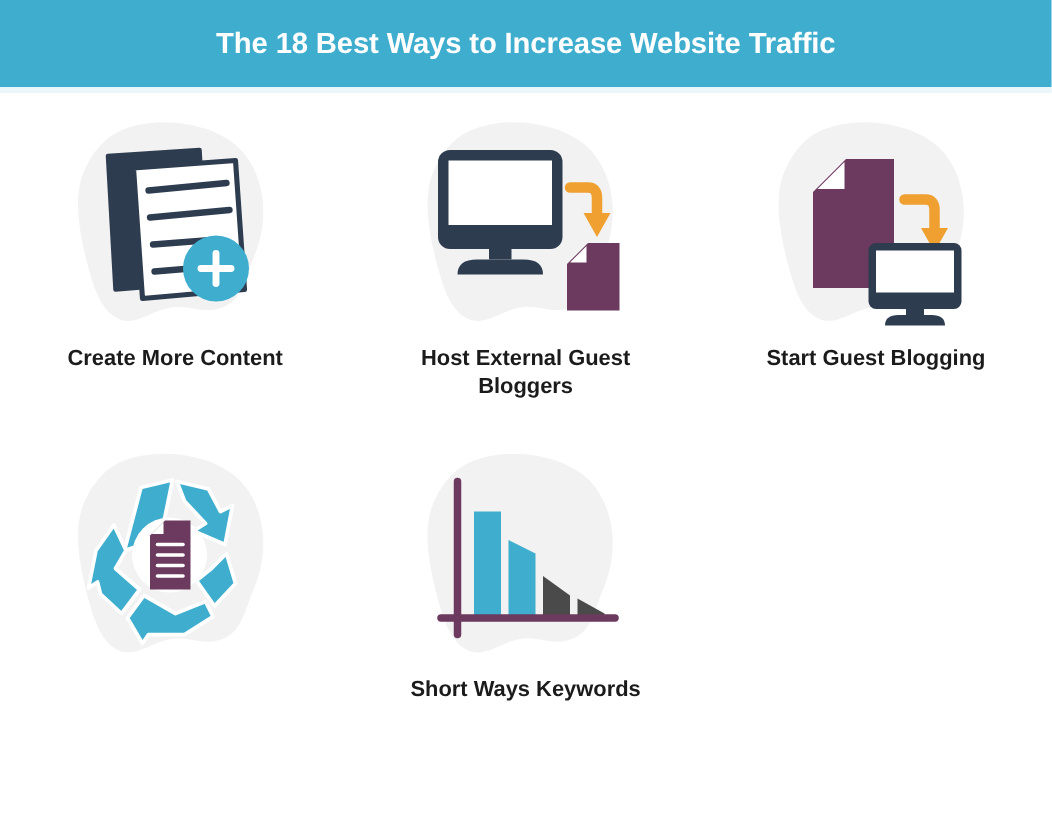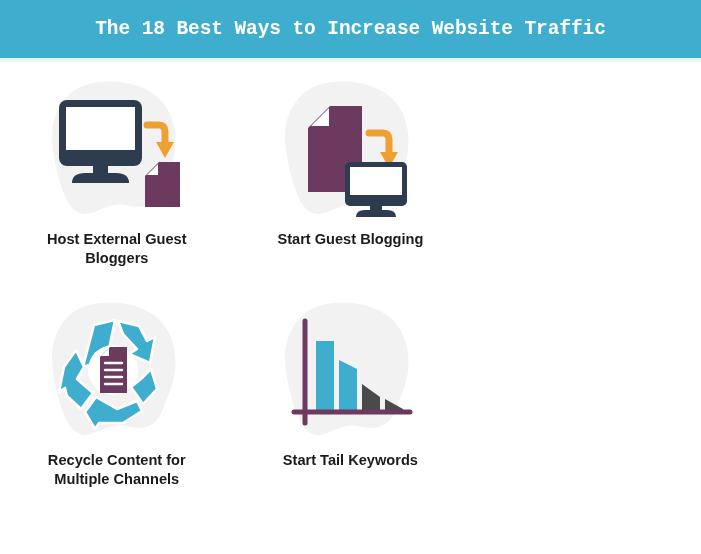--- a/index.html
+++ b/index.html
@@ -28,21 +28,21 @@
     display: flex;
     align-items: center;
     justify-content: center;
     box-sizing: border-box;
   }
   .header-title {
     color: #ffffff;
     font-size: 19.5px;
     font-weight: bold;
     letter-spacing: -0.1px;
-    font-family: Liberation Mono, monospace;
+    font-family: Liberation Sans, sans-serif;
     white-space: nowrap;
   }
   .header-underline {
     width: 701px;
     height: 4px;
     background: #EAF6FA;
   }
   
   .grid {
     width: 701px;
@@ -94,20 +94,49 @@
 
 <div class="page">
 
   <div class="header">
     <div class="header-title">The 18 Best Ways to Increase Website Traffic</div>
   </div>
   <div class="header-underline"></div>
 
   <div class="grid row1">
 
+    <div class="cell">
+      <div class="icon-wrap">
+        <svg class="blob" viewBox="0 0 142 142">
+          <path fill="#F2F2F2" d="M38 6C64 -4 104 3 119 24c16 22 13 50 5 68-7 17-8 30-24 34-11 3-20-3-31-1-13 2-23 12-34 8-13-5-18-23-22-38C8 75 3 50 12 32 18 19 27 10 38 6z"></path>
+        </svg>
+        <svg class="art" viewBox="0 0 160 150">
+          <g>
+
+            <path fill="#2E3C4F" stroke="#2E3C4F" stroke-width="3" stroke-linejoin="round" d="M35 28 L96 24 L101 112 L40 117 Z"></path>
+
+            <path fill="#FFFFFF" stroke="#2E3C4F" stroke-width="3.4" stroke-linejoin="round" d="M52 36 L120 31 L126 117 L58 123 Z"></path>
+
+            <g stroke="#2E3C4F" stroke-width="4.2" stroke-linecap="round">
+              <line x1="62" y1="51" x2="114" y2="46"></line>
+              <line x1="63" y1="69" x2="116" y2="64"></line>
+              <line x1="65" y1="87" x2="104" y2="84"></line>
+              <line x1="66" y1="105" x2="90" y2="103"></line>
+            </g>
+
+            <circle cx="107" cy="103" r="22" fill="#3FAECE"></circle>
+            <g stroke="#FFFFFF" stroke-width="4.6" stroke-linecap="round">
+              <line x1="107" y1="93" x2="107" y2="113"></line>
+              <line x1="97" y1="103" x2="117" y2="103"></line>
+            </g>
+          </g>
+        </svg>
+      </div>
+      <div class="caption">Create More Content</div>
+    </div>
 
     <div class="cell">
       <div class="icon-wrap">
         <svg class="blob" viewBox="0 0 142 142">
           <path fill="#F2F2F2" d="M38 6C64 -4 104 3 119 24c16 22 13 50 5 68-7 17-8 30-24 34-11 3-20-3-31-1-13 2-23 12-34 8-13-5-18-23-22-38C8 75 3 50 12 32 18 19 27 10 38 6z"></path>
         </svg>
         <svg class="art" viewBox="0 0 160 150">
 
           <g>
             <rect x="22" y="24" width="83" height="66" rx="8" fill="#2E3C4F"></rect>
@@ -178,22 +207,20 @@
           <path fill="#6B3A5E" d="M63 60 L73 50 L90 50 L90 96 L63 96 Z"></path>
           <path fill="#FFFFFF" d="M64 59 L72 51 L72 59 Z"></path>
           <g stroke="#FFFFFF" stroke-width="2.4" stroke-linecap="round">
             <line x1="68" y1="66" x2="85" y2="66"></line>
             <line x1="68" y1="73" x2="85" y2="73"></line>
             <line x1="68" y1="80" x2="85" y2="80"></line>
             <line x1="68" y1="87" x2="85" y2="87"></line>
           </g>
         </svg>
       </div>
-      <div class="caption">Recycle Content for
-Multiple Channels</div>
     </div>
 
     <div class="cell">
       <div class="icon-wrap">
         <svg class="blob" viewBox="0 0 142 142">
           <path fill="#F2F2F2" d="M38 6C64 -4 104 3 119 24c16 22 13 50 5 68-7 17-8 30-24 34-11 3-20-3-31-1-13 2-23 12-34 8-13-5-18-23-22-38C8 75 3 50 12 32 18 19 27 10 38 6z"></path>
         </svg>
         <svg class="art" viewBox="0 0 160 150">
 
           <path fill="#3FAECE" d="M46 44 L64 44 L64 113 L46 113 Z"></path>
@@ -202,18 +229,18 @@
           <path fill="#4A4A4A" d="M115 102 L133 112 L133 113 L115 113 Z"></path>
 
           <path fill="#3FAECE" d="M46 44 L64 44 L69 63 L69 72 Z" opacity="0"></path>
 
           <g stroke="#6B3A5E" stroke-width="5" stroke-linecap="round">
             <line x1="35" y1="24" x2="35" y2="126"></line>
             <line x1="24" y1="115" x2="140" y2="115"></line>
           </g>
         </svg>
       </div>
-      <div class="caption">Start Tail Keywords</div>
+      <div class="caption">Short Ways Keywords</div>
     </div>
 
   </div>
 
 </div>
 
 </body></html>

